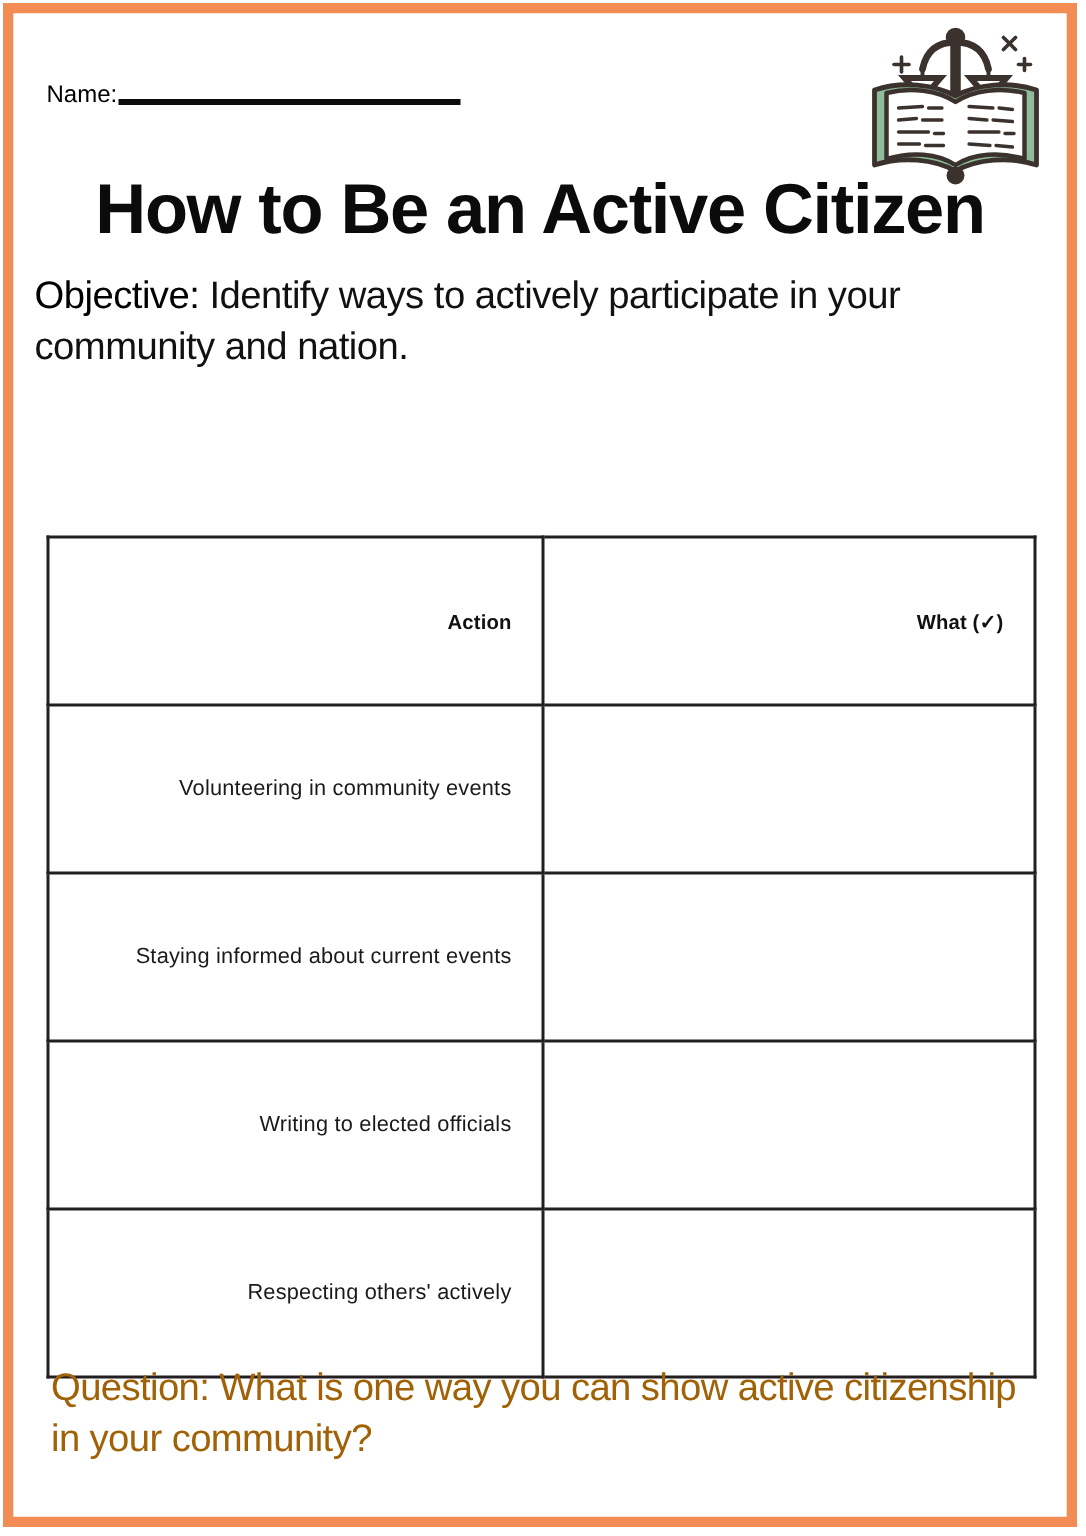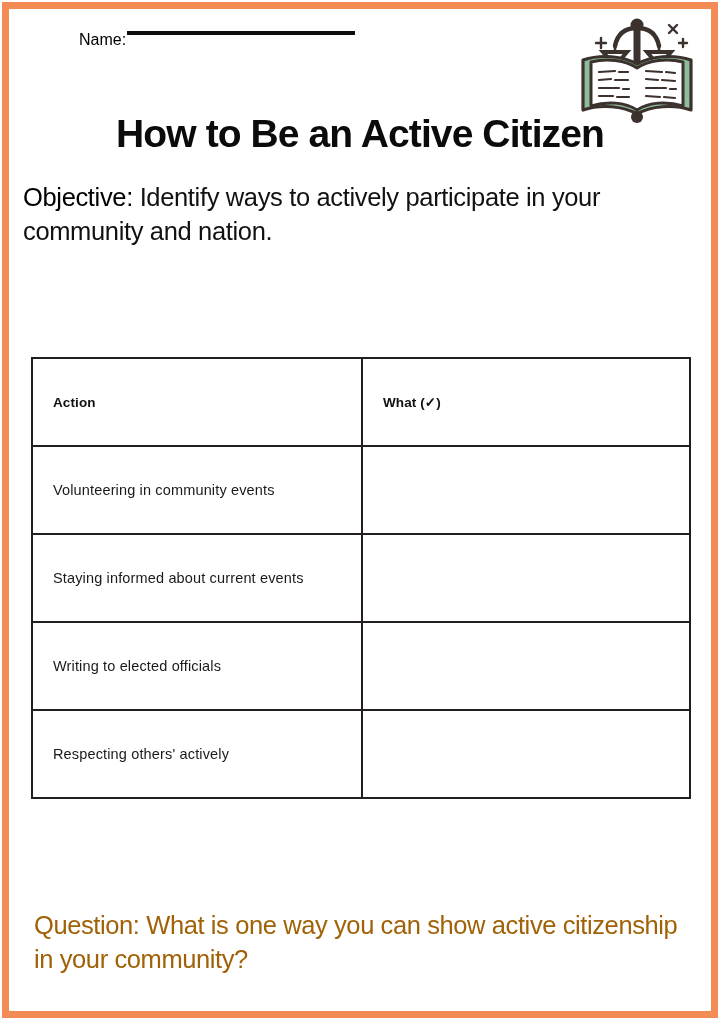--- a/index.html
+++ b/index.html
@@ -44,23 +44,22 @@
     box-sizing: border-box;
     background: #ffffff;
   }
 
   
   #name-row {
     position: absolute;
     left: 22px;
     top: 22px;
     display: flex;
-    align-items: flex-start;
+    align-items: flex-end;
     height: 42px;
-    margin-left: 48px;
   }
   #name-blank {
     display: inline-block;
     width: 228px;
     height: 0;
     margin-left: 1px;
     margin-bottom: 3px;
     border-bottom: 4px solid #0d0d0d;
   }
 
@@ -74,21 +73,21 @@
   }
   #header-icon svg { display: block; width: 100%; height: 100%; }
 
   
   #worksheet-title {
     position: absolute;
     left: 0;
     top: 105px;
     width: 702px;
     text-align: center;
-    font-size: 39px;
+    font-size: 47px;
     font-weight: 800;
     letter-spacing: -0.9px;
     color: #0b0b0b;
     line-height: 1.05;
   }
 
   
   #intro-block {
     position: absolute;
     left: 14px;
@@ -110,23 +109,23 @@
     position: absolute;
     left: 22px;
     top: 348px;
     width: 658px;
     border-collapse: collapse;
     table-layout: fixed;
   }
   #actions-table td, #actions-table th {
     border: 2px solid #231f20;
     padding: 0 20px;
-    text-align: left;
+    text-align: right;
     vertical-align: middle;
-    height: 88px;
+    height: 112px;
     box-sizing: border-box;
   }
   #actions-table col.col-action { width: 330px; }
   #actions-table col.col-check  { width: 328px; }
 
   .table-head-cell {
     font-size: 13.5px;
     font-weight: 700;
     color: #111111;
     letter-spacing: 0.1px;

